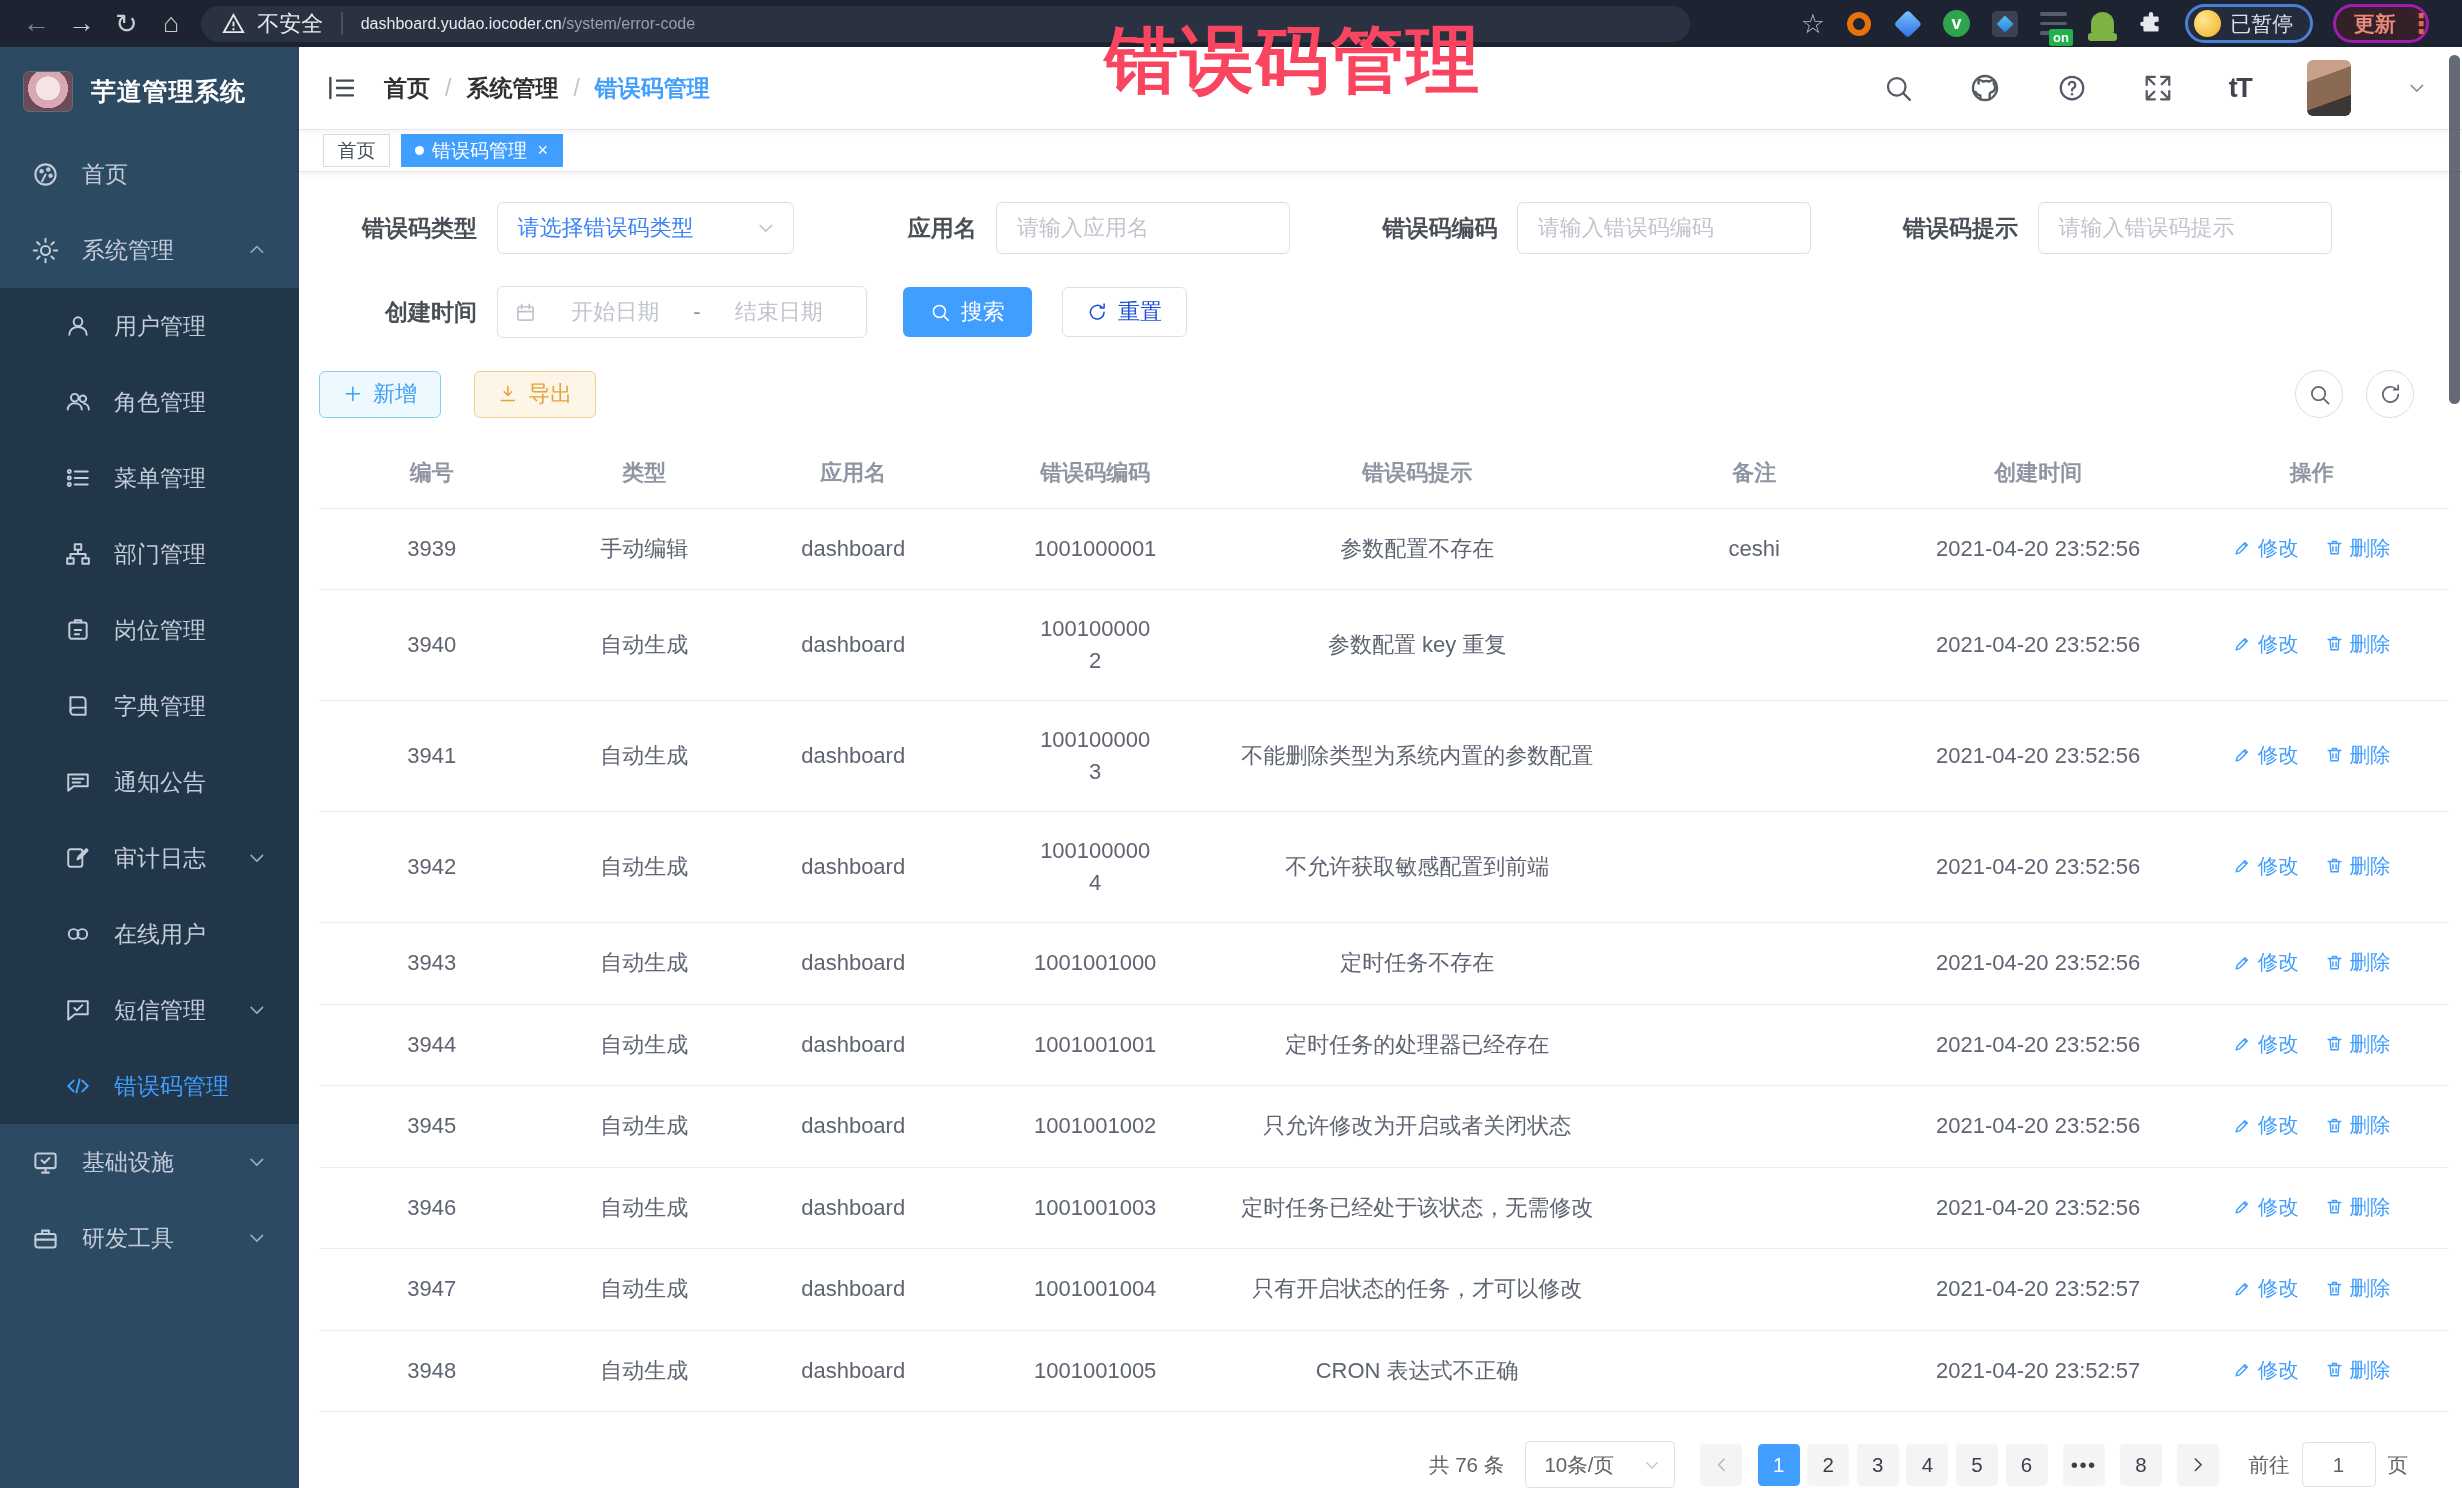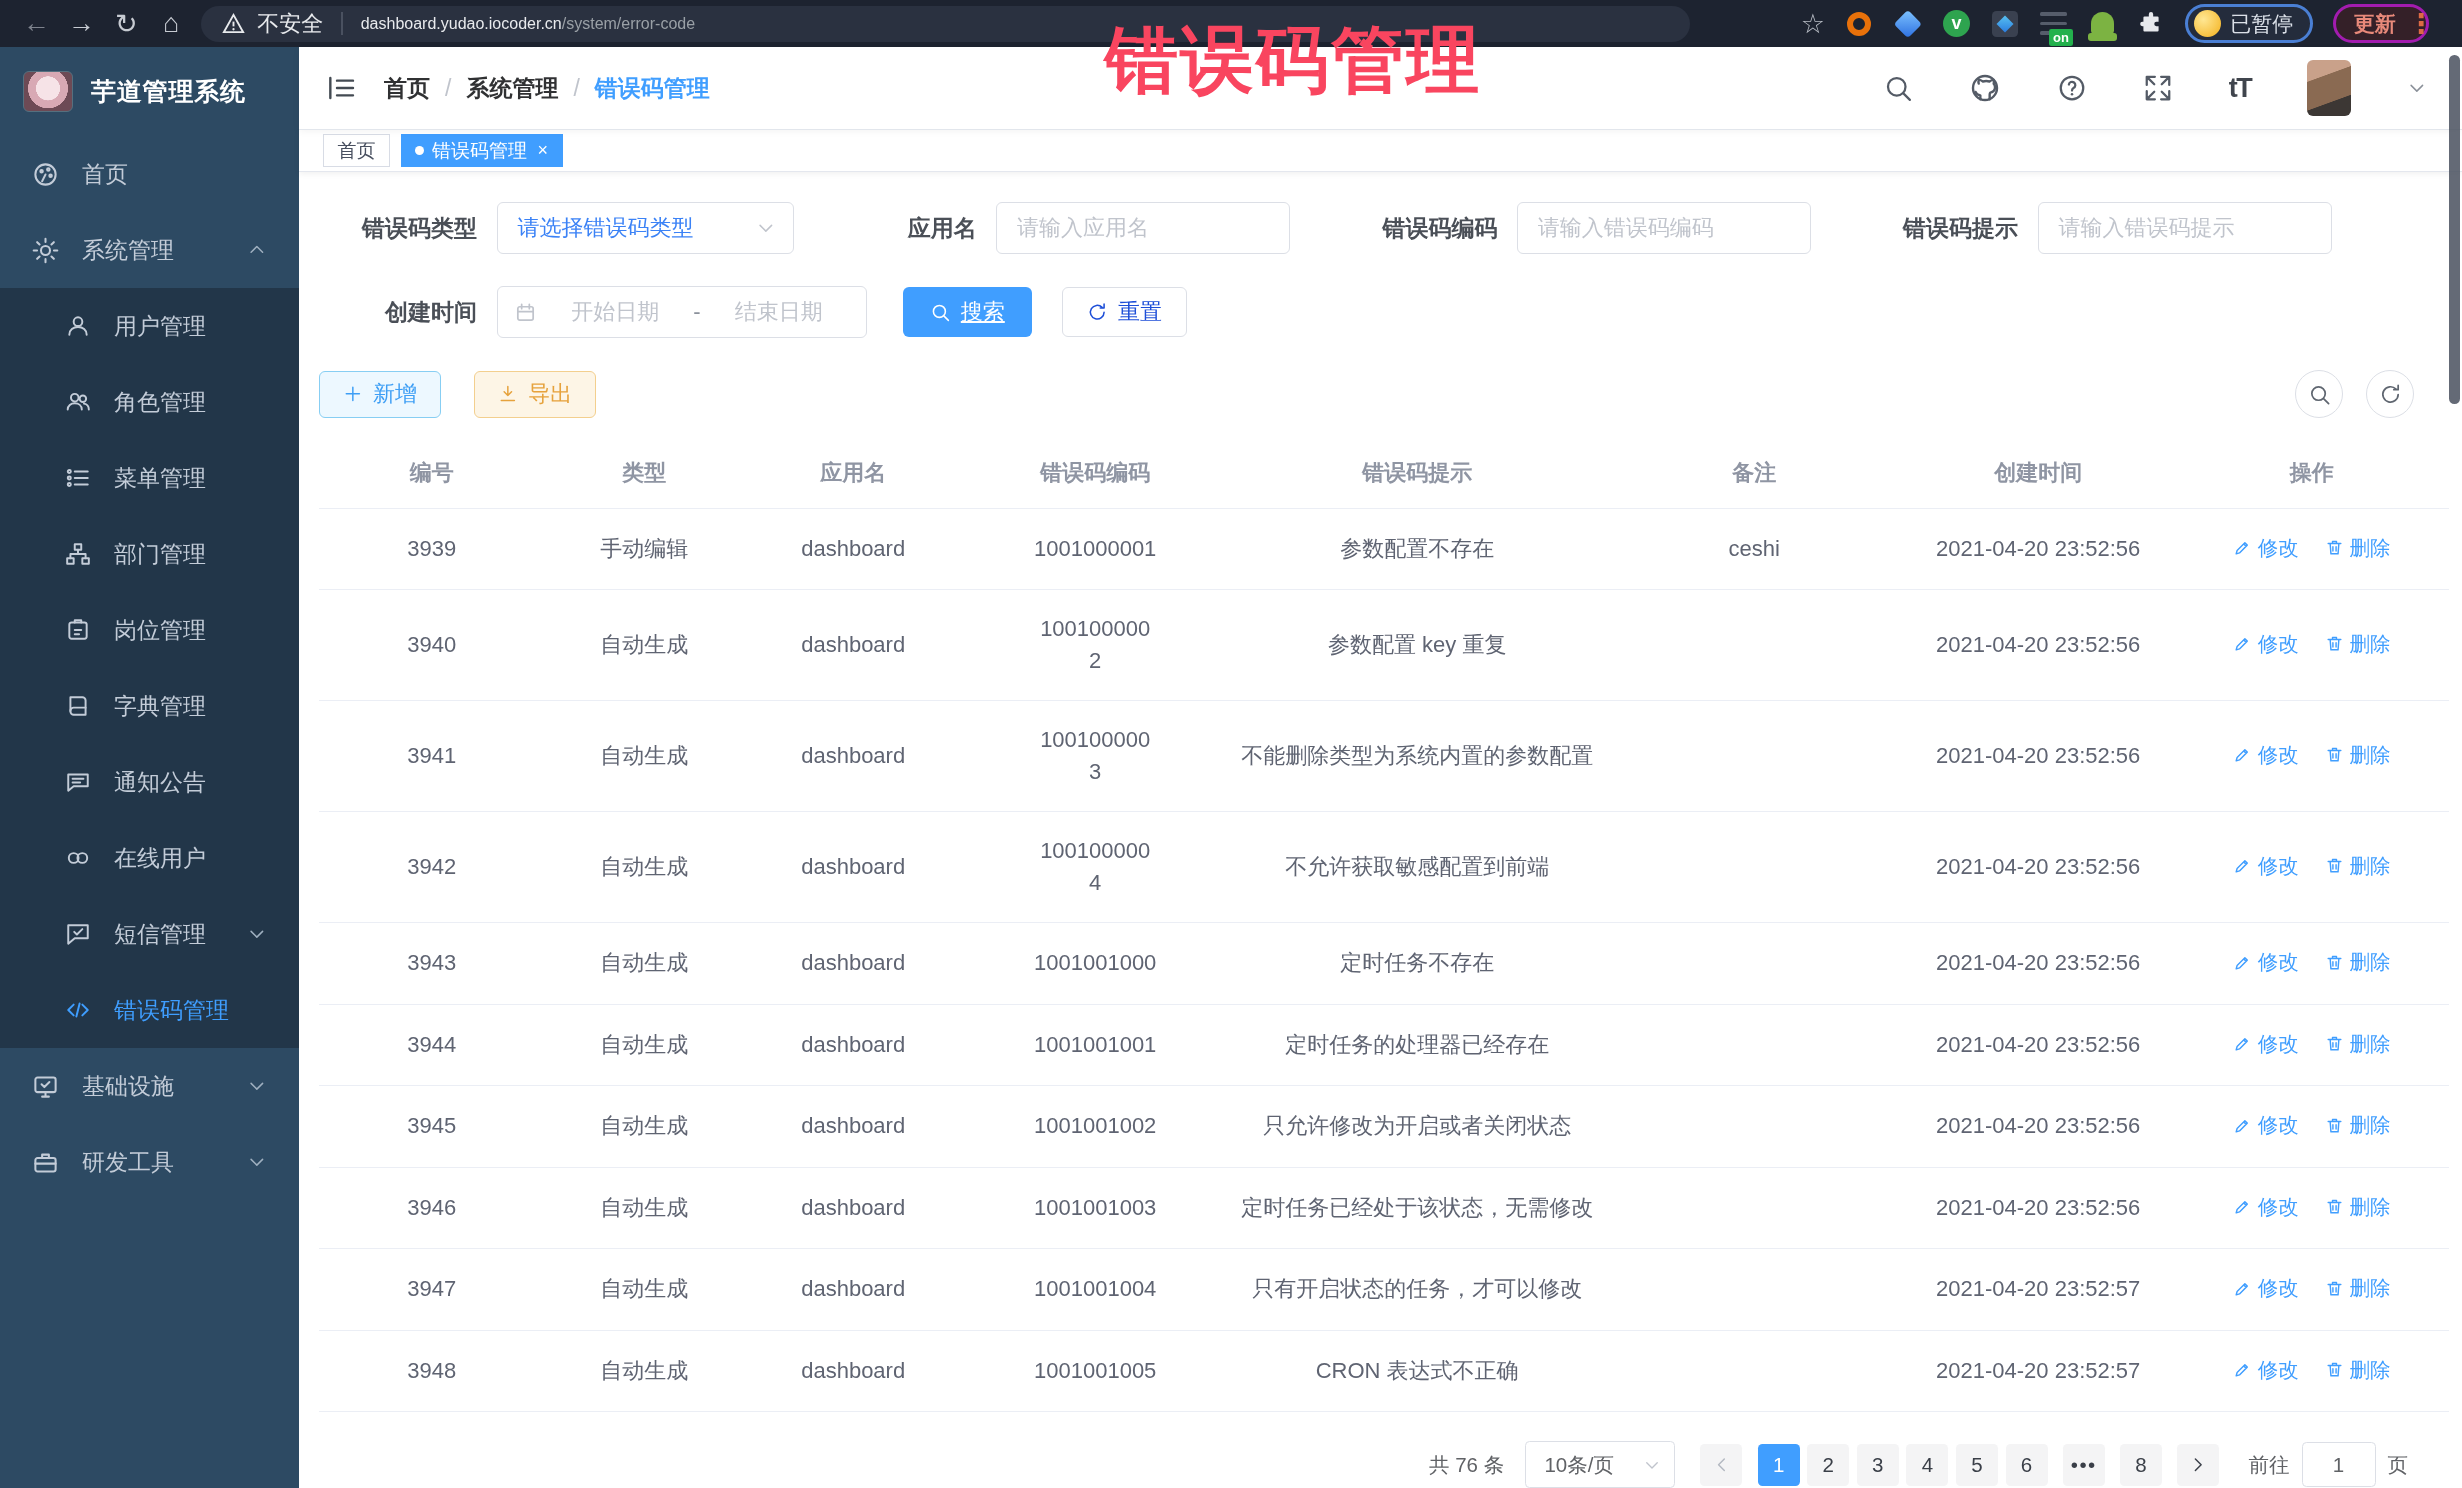--- a/index.html
+++ b/index.html
@@ -82,21 +82,21 @@
   input.finput { padding:0 19.7px; outline:none; width:294px; }
   input::placeholder { color:#c0c4cc; }
   .fselect { width:297px; display:flex; align-items:center; padding:0 16.7px 0 19.7px; color:#3b82f6; }
   .fselect .ph { flex:1; }
   .fselect .caret { color:#c0c4cc; }
   .gap150 { margin-left:114px; } .gap125 { margin-left:92px; }
   .date-range { width:370px; height:52px; border:0.8px solid #dcdfe6; border-radius:6px; display:flex; align-items:center; padding:0 16.7px; color:#c0c4cc; font-size:22px; gap:7.6px; }
   .date-range .dph { flex:1; text-align:center; }
   .range-sep { color:#8b919b; }
   .btn { display:inline-flex; align-items:center; justify-content:center; gap:10.6px; border-radius:6px; font-size:22px; cursor:pointer; border:0.8px solid transparent; white-space:nowrap; }
-  .btn-search { margin-left:36px; height:50px; padding:0 26px; background:#409eff; color:#fff;text-decoration:underline; }
+  .btn-search { margin-left:36px; height:50px; padding:0 26px; background:#409eff; color:#fff; }
   .btn-reset { margin-left:30px; height:50px; padding:0 24px; background:#fff; border-color:#dcdfe6; color:#1d4ed8; }
   .toolbar-row { display:flex; align-items:center; margin-bottom:23px; padding-right:21px; }
   .btn-add { height:47px; padding:0 23px; background:#edf8ff; border-color:#87cef3; color:#3d9ef5; }
   .btn-export { margin-left:33px; height:47px; padding:0 23px; background:#fdf5e6; border-color:#f3cf8e; color:#e6a23c; }
   .tool-circles { margin-left:auto; display:flex; gap:23px; }
   .circle-btn { width:48px; height:48px; border-radius:50%; border:0.8px solid #dcdfe6; background:#fff; display:flex; align-items:center; justify-content:center; color:#5f6670; cursor:pointer; }
 
   
   table { width:100%; border-collapse:collapse; table-layout:fixed; }
   th { font-size:22px; color:#8f95a3; font-weight:600; padding:16.7px 4.5px 19.7px; border-bottom:1.5px solid #ebeef5; text-align:center; }
@@ -263,20 +263,30 @@
           </div>
           <div class="mi">
             <svg class="ic" width="26" height="26" viewBox="0 0 24 24">
                 <path d="M3 5h18v11H8l-5 4V5z"></path>
                 <path d="M7 9h10M7 12.5h7"></path>
               </svg>
             <span>通知公告</span>
           </div>
           <div class="mi">
             <svg class="ic" width="26" height="26" viewBox="0 0 24 24">
+                <rect x="3" y="4" width="13" height="16" rx="2"></rect>
+                <path d="M20.8 5.2l-7 7-2.3 1.1 1-2.4 7-7a1.3 1.3 0 0 1 1.3 1.3z"></path>
+              </svg>
+            <span>审计日志</span>
+            <svg class="ic caret" width="19.7" height="19.7" viewBox="0 0 24 24">
+                <path d="M5 9l7 7 7-7"></path>
+              </svg>
+          </div>
+          <div class="mi">
+            <svg class="ic" width="26" height="26" viewBox="0 0 24 24">
                 <circle cx="8" cy="12" r="4.5"></circle>
                 <circle cx="16" cy="12" r="4.5"></circle>
               </svg>
             <span>在线用户</span>
           </div>
           <div class="mi">
             <svg class="ic" width="26" height="26" viewBox="0 0 24 24">
                 <path d="M3 4h18v12H9l-6 5V4z"></path>
                 <path d="M8.5 10l2.5 2.5 5-5"></path>
               </svg>

